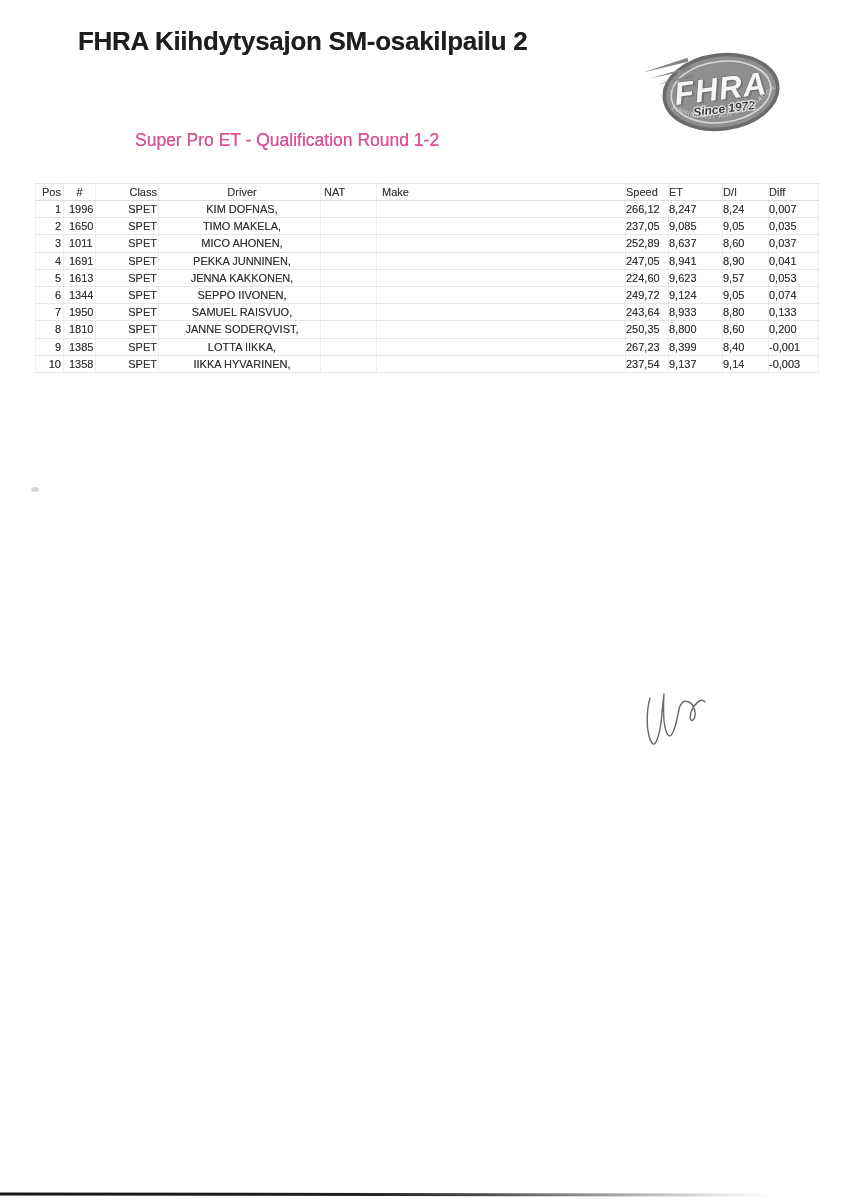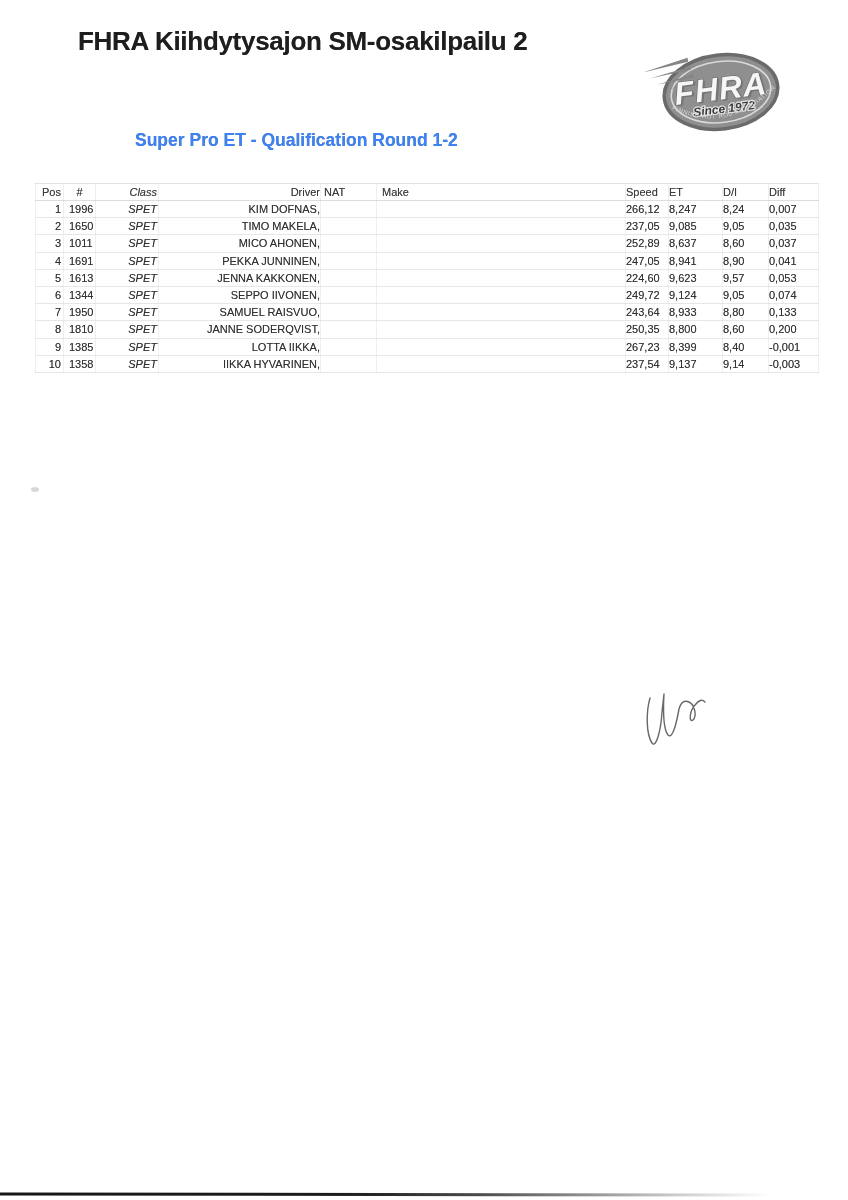--- a/index.html
+++ b/index.html
@@ -15,22 +15,22 @@
 
   
   .doc-title {
     position: absolute; left: 78px; top: 26px;
     font-size: 26px; font-weight: bold; letter-spacing: -0.3px;
     color: #1e1e1e; text-shadow: 0 0 0.4px rgba(30,30,30,0.6);
     white-space: nowrap;
   }
   .doc-subtitle {
     position: absolute; left: 135px; top: 130px;
-    font-size: 17.5px; font-weight: bold;
-    color: #3b82f6; text-shadow: 0 0 0.4px rgba(30,30,30,0.55);
+    font-size: 17.5px; font-weight: normal;
+    color: #ec4899; text-shadow: 0 0 0.4px rgba(30,30,30,0.55);
     white-space: nowrap;
   }
 
   
   .logo { position: absolute; left: 645px; top: 42px; width: 148px; height: 98px; }
 
   
   .results {
     position: absolute; left: 35px; top: 183px; width: 783px;
     border-collapse: collapse; table-layout: fixed;
@@ -47,22 +47,22 @@
     border-top: 1px solid rgba(200,190,190,0.45);
     border-bottom: 1px solid rgba(200,190,190,0.55);
     color: #3a3a3a;
   }
   .results tbody td {
     height: 17.2px;
     border-bottom: 1px solid rgba(210,200,200,0.45);
   }
   .c-pos   { text-align: right; padding-right: 2px; }
   .c-num   { text-align: left;  padding-left: 5px; }
-  .c-class { text-align: right; padding-right: 1px; font-style: italic; }
-  .c-drv   { text-align: right;  padding-left: 5px; }
+  .c-class { text-align: right; padding-right: 1px; }
+  .c-drv   { text-align: center;  padding-left: 5px; }
   .c-nat   { text-align: left;  padding-left: 3px; }
   .c-make  { text-align: left;  padding-left: 5px; }
   .c-spd, .c-et, .c-di, .c-diff { text-align: left; padding-right: 2px; }
   .results thead .h-num { text-align: center; padding-left: 0; }
 
   
   .signature { position: absolute; left: 615px; top: 678px; width: 110px; height: 85px; }
 
   
   .doc-footer {

